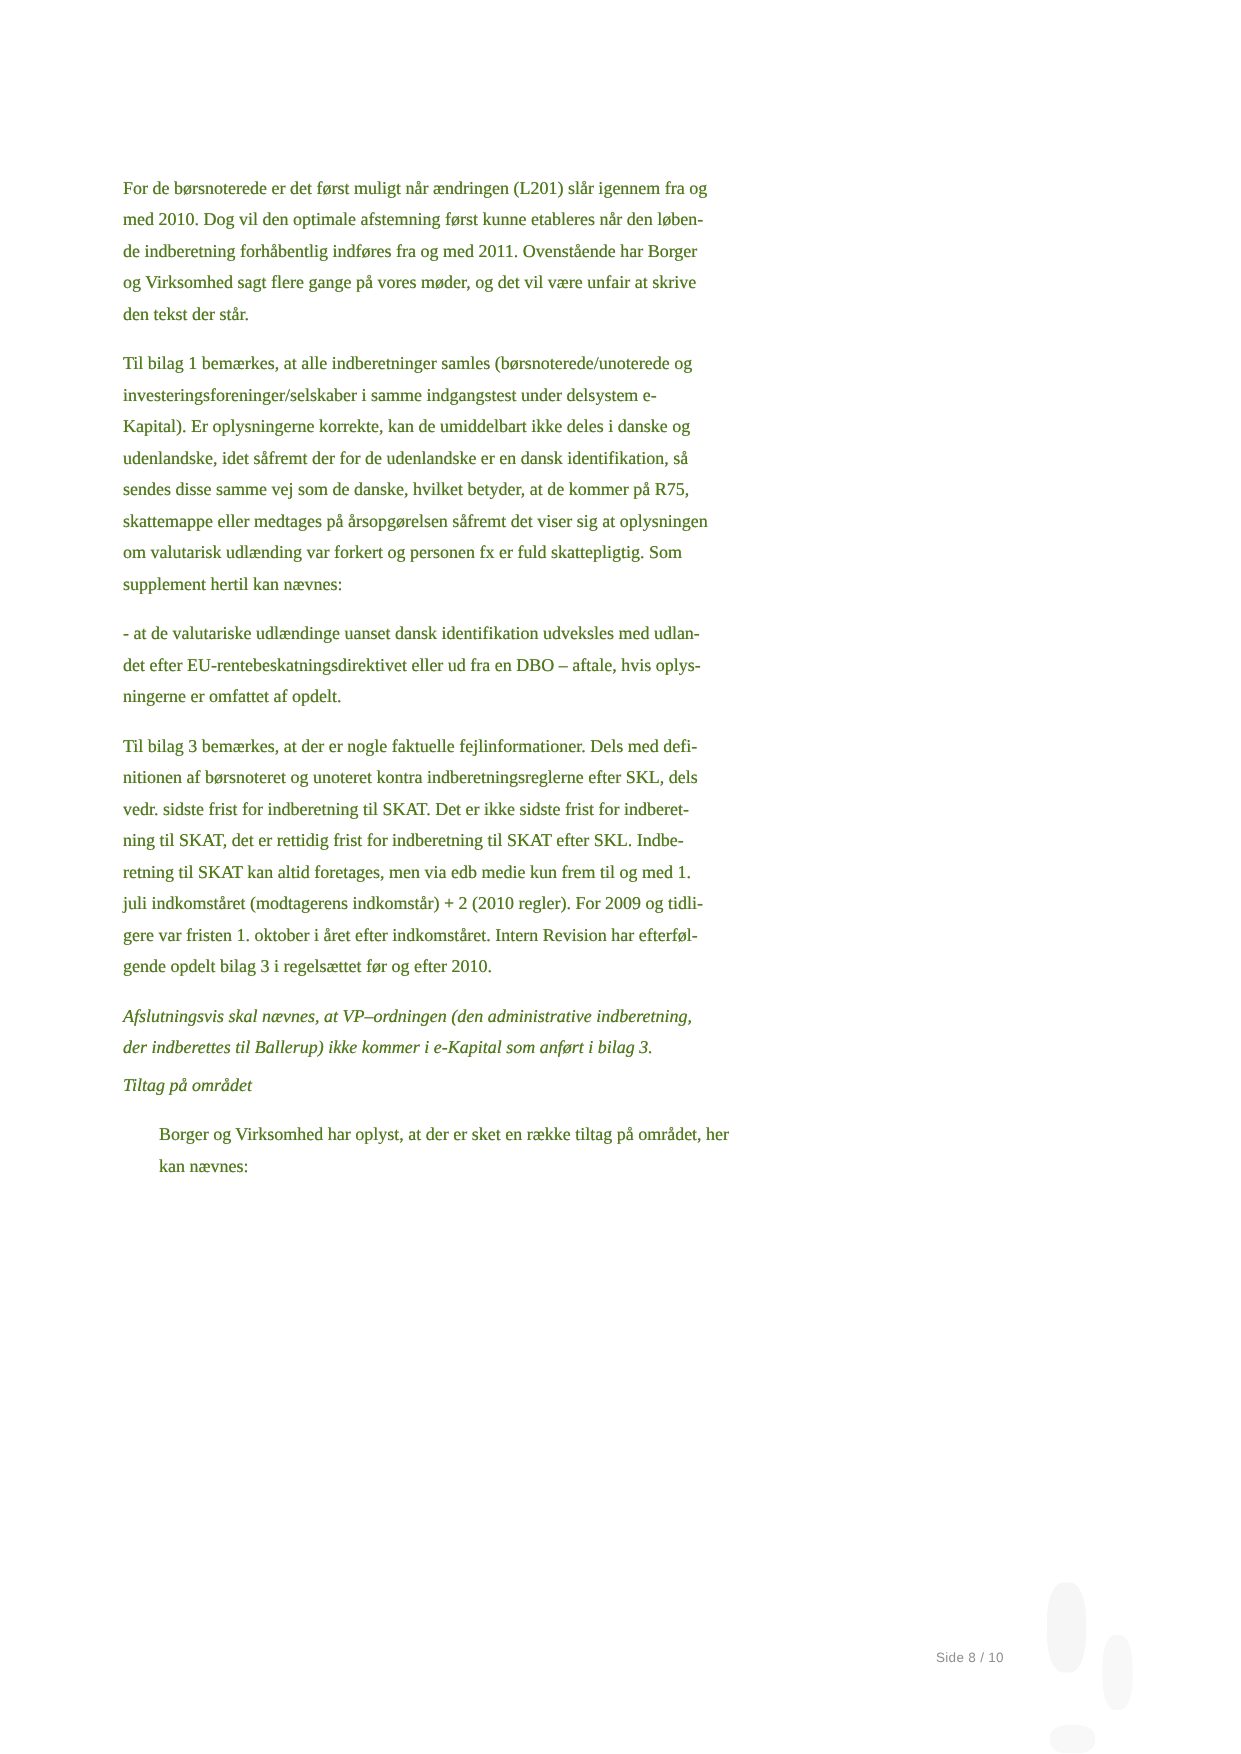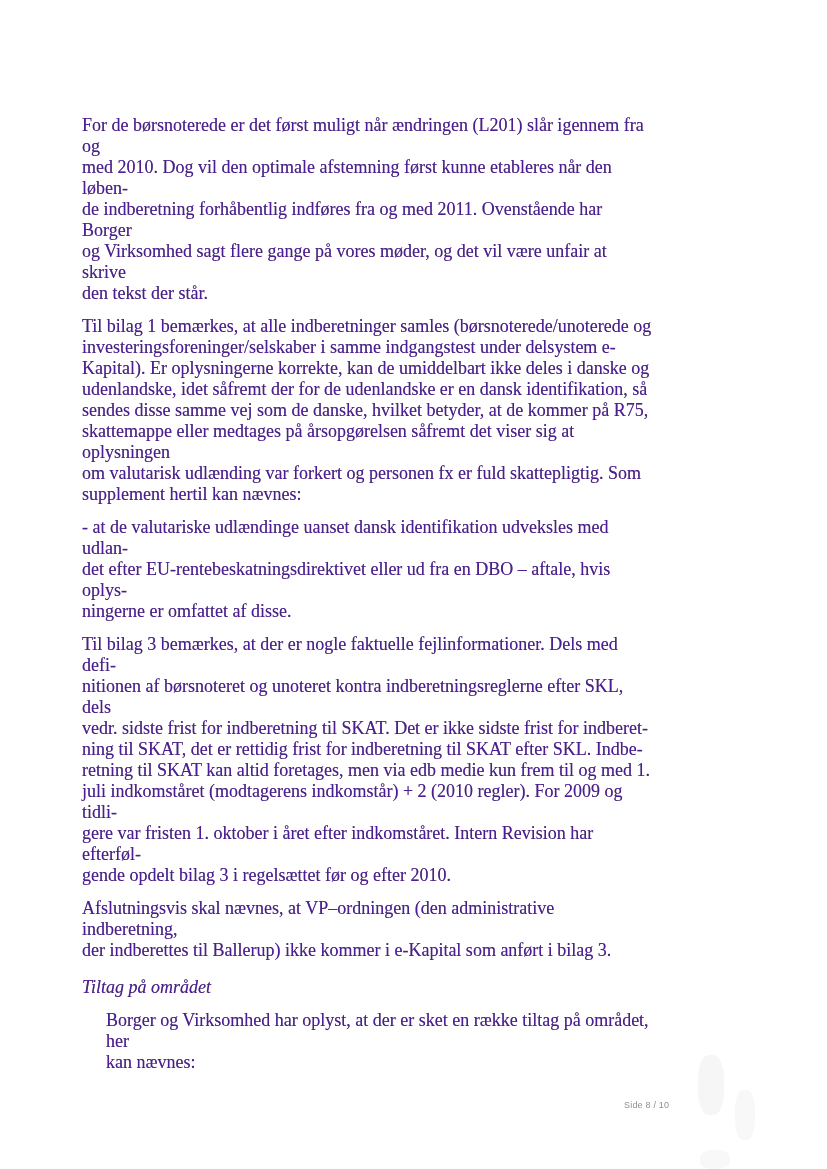--- a/index.html
+++ b/index.html
@@ -16,28 +16,29 @@
     font-family: "Liberation Serif", serif;
   }
   .content {
     position: absolute;
     left: 82px;
     top: 115px;
     width: 570px;
   }
   .para {
     margin: 0 0 12px 0;
-    font-size: 18px;
+    font-size: 12px;
     line-height: 21px;
-    color: #4c1d95;
+    color: #4d7c0f;
     white-space: pre-line;
     text-shadow: 0 0 0.45px rgba(40,40,40,0.55);
   }
   .para.no-gap-below {
-    margin-bottom: 16px;
+    margin-bottom: 4px;
+    font-style: italic;
   }
   .para.italic-line {
     font-style: italic;
   }
   .para.gap-large-below {
     margin-bottom: 18px;
     margin-left: 24px;
   }
   .footer-pagenum {
     position: absolute;
@@ -72,21 +73,21 @@
     <p class="para">Til bilag 1 bemærkes, at alle indberetninger samles (børsnoterede/unoterede og
 investeringsforeninger/selskaber i samme indgangstest under delsystem e-
 Kapital). Er oplysningerne korrekte, kan de umiddelbart ikke deles i danske og
 udenlandske, idet såfremt der for de udenlandske er en dansk identifikation, så
 sendes disse samme vej som de danske, hvilket betyder, at de kommer på R75,
 skattemappe eller medtages på årsopgørelsen såfremt det viser sig at oplysningen
 om valutarisk udlænding var forkert og personen fx er fuld skattepligtig. Som
 supplement hertil kan nævnes:</p>
     <p class="para">- at de valutariske udlændinge uanset dansk identifikation udveksles med udlan-
 det efter EU-rentebeskatningsdirektivet eller ud fra en DBO – aftale, hvis oplys-
-ningerne er omfattet af disse.</p>
+ningerne er omfattet af opdelt.</p>
     <p class="para">Til bilag 3 bemærkes, at der er nogle faktuelle fejlinformationer. Dels med defi-
 nitionen af børsnoteret og unoteret kontra indberetningsreglerne efter SKL, dels
 vedr. sidste frist for indberetning til SKAT. Det er ikke sidste frist for indberet-
 ning til SKAT, det er rettidig frist for indberetning til SKAT efter SKL. Indbe-
 retning til SKAT kan altid foretages, men via edb medie kun frem til og med 1.
 juli indkomståret (modtagerens indkomstår) + 2 (2010 regler). For 2009 og tidli-
 gere var fristen 1. oktober i året efter indkomståret. Intern Revision har efterføl-
 gende opdelt bilag 3 i regelsættet før og efter 2010.</p>
     <p class="para no-gap-below">Afslutningsvis skal nævnes, at VP–ordningen (den administrative indberetning,
 der indberettes til Ballerup) ikke kommer i e-Kapital som anført i bilag 3.</p>

